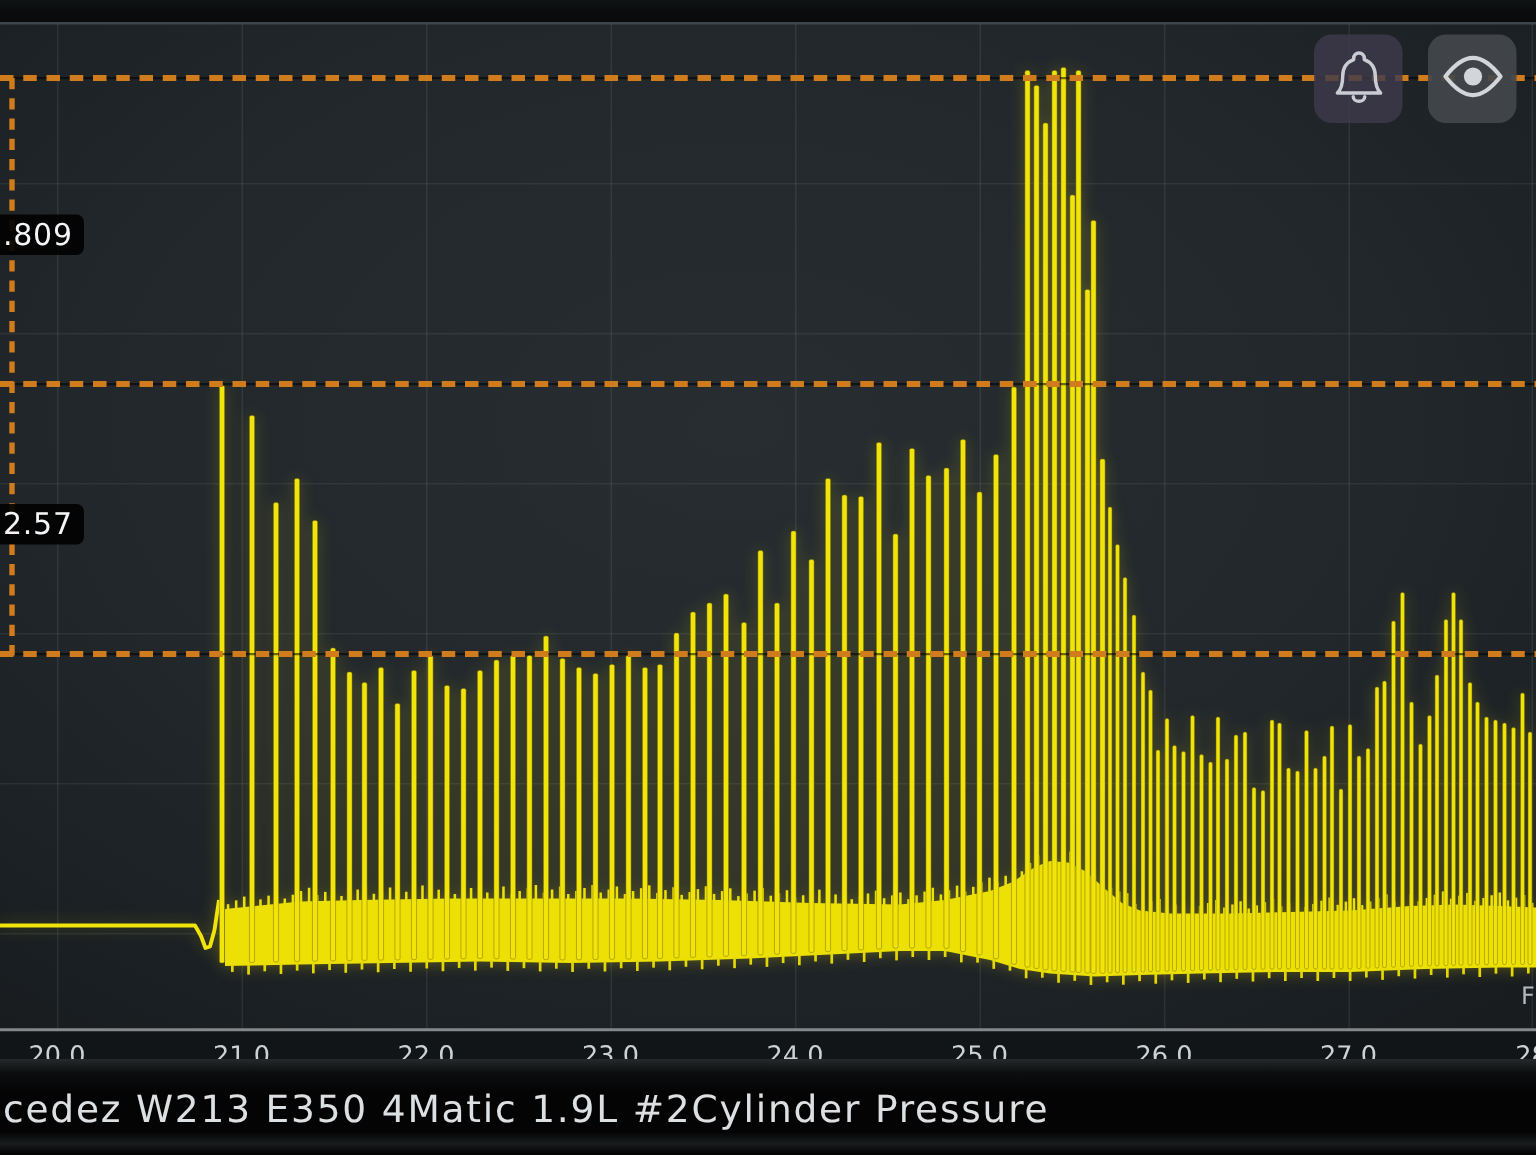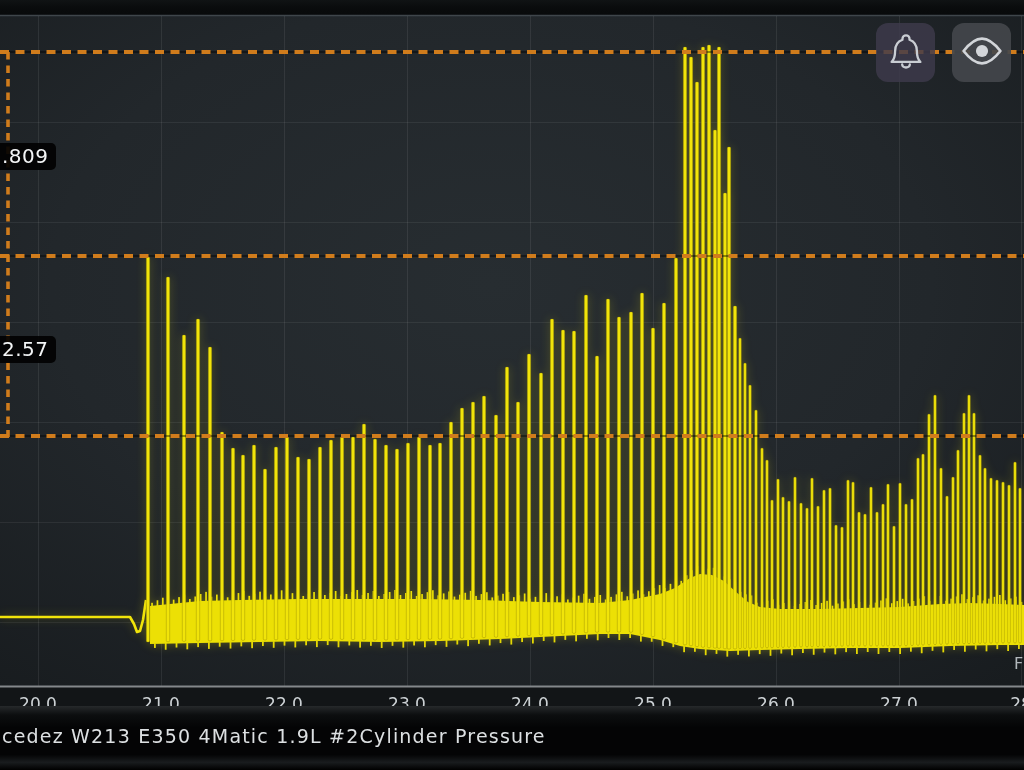--- a/index.html
+++ b/index.html
@@ -16,21 +16,21 @@
   .btn-bell{left:876px;background:rgba(62,59,76,.82);}
   .btn-eye{left:952px;background:rgba(67,71,75,.92);}
   
   .axis-strip{position:absolute;left:0;top:693px;width:980px;height:19px;}
   .axis-label{position:absolute;top:1px;transform:translateX(-50%);color:#ccd1d4;
     font-size:17px;white-space:nowrap;}
   .partial-label{position:absolute;left:1014px;top:654px;color:#b2b8bc;font-size:16px;}
   
   .bottom-bar{position:absolute;left:0;top:706px;width:1024px;height:64px;
     background:linear-gradient(180deg,#26292b 0%,#0c0e0f 14%,#040405 34%,#040405 76%,#191c1e 88%,#000 100%);}
-  .title-text{position:absolute;left:2px;top:19px;color:#dde0e2;font-size:19px;
+  .title-text{position:absolute;left:2px;top:19px;color:#dde0e2;font-size:25px;
     letter-spacing:1.2px;white-space:nowrap;font-family:"DejaVu Sans","Liberation Sans",sans-serif;}
   .watermark{position:absolute;right:27px;top:12px;color:#f6f6f6;font-size:35px;
     font-weight:bold;letter-spacing:.5px;font-family:"Liberation Sans","DejaVu Sans",sans-serif;}
 </style>
 </head>
 <body>
 
 <div class="screen">
 
   <svg id="chart-svg" width="1024" height="706">

